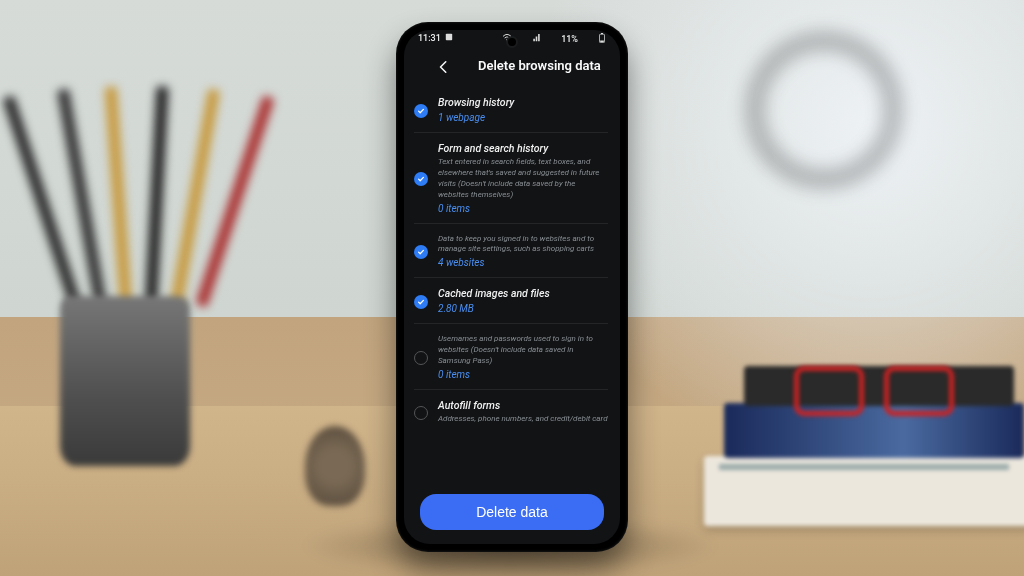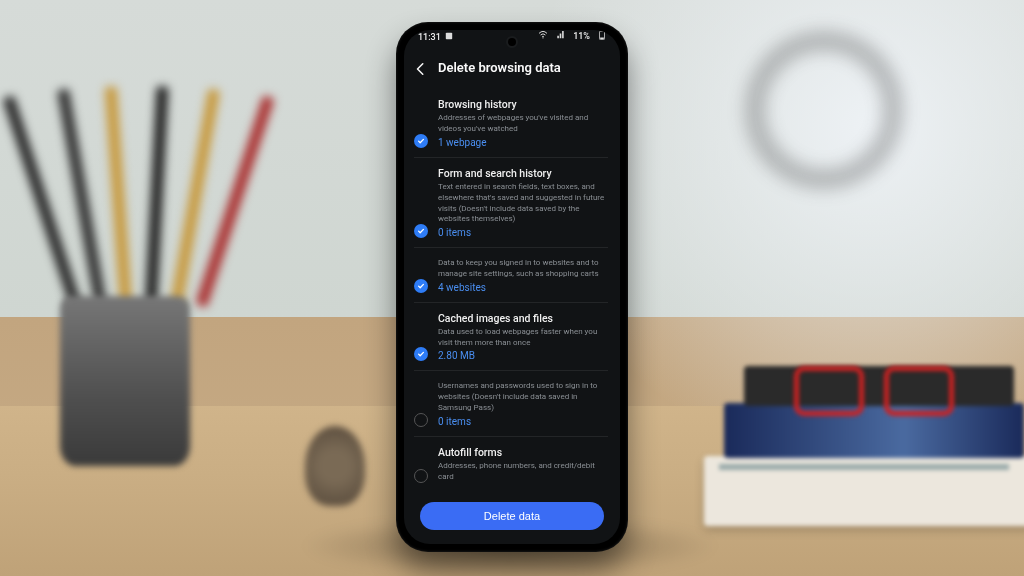--- a/index.html
+++ b/index.html
@@ -88,60 +88,62 @@
     display: flex; flex-direction: column;
     position: relative;
   }
   .camera-hole {
     position:absolute; top:8px; left:50%; transform:translateX(-50%);
     width:8px;height:8px;background:#000;border-radius:50%;box-shadow:0 0 0 2px #1a1c1e;
     z-index:5;
   }
 
   .status-bar {
-    height: 22px; display:flex; align-items:flex-end; justify-content:space-between;
-    padding: 12px 14px; font-size: 9px; font-weight:500; color:#eee;
+    height: 22px; display:flex; align-items:flex-start; justify-content:space-between;
+    padding: 3px 14px; font-size: 9px; font-weight:500; color:#eee;
   }
   .status-left{display:flex;align-items:center;gap:4px;}
-  .status-right{display:flex;align-items:center;gap:8px;}
+  .status-right{display:flex;align-items:center;gap:20px;}
   .sicon{display:inline-block;}
 
   .titlebar {
-    display:flex; align-items:center; gap:10px;
+    display:flex; align-items:center; gap:27px;
     padding: 6px 12px 14px 10px;
+    margin-left: 23px;
   }
   .back-chevron { width:14px;height:14px; }
   .title { font-size: 13px; font-weight:600; color:#fafafa; }
 
   .list { flex:1; overflow:hidden; padding: 0 12px 0 10px; }
   .item {
-    display:flex; align-items:flex-end; gap:10px;
+    display:flex; align-items:center; gap:10px;
     padding: 9px 0 9px 0;
     border-bottom: 1px solid rgba(255,255,255,0.08);
+    font-style: italic;
   }
   .item:last-child{border-bottom:none;}
   .check {
     width:14px;height:14px;border-radius:50%;
     margin-top:3px; flex:0 0 14px;
     display:flex;align-items:center;justify-content:center;
   }
   .check.on { background:#2e7cf6; }
   .check.off { border:1.5px solid #555; background:transparent; }
   .check svg{width:8px;height:8px;}
   .item-body{flex:1;min-width:0;}
   .item-title{font-size:10.5px;font-weight:500;color:#f0f0f0;line-height:1.35;}
   .item-desc{font-size:8px;color:#8a8f94;line-height:1.35;margin-top:1px;}
   .item-stat{font-size:10px;color:#4a8ef0;margin-top:2px;}
 
   .footer {
     padding: 10px 16px 14px 16px;
   }
   .delete-btn {
-    width:100%; height:28px; border:none; border-radius:16px;
-    background:#3a6cf4; color:#fff; font-size:11px; font-weight:500;
+    width:100%; height:36px; border:none; border-radius:16px;
+    background:#3a6cf4; color:#fff; font-size:14px; font-weight:500;
     display:flex;align-items:center;justify-content:center;
   }
 </style>
 </head>
 <body>
 
 <div class="bg"></div>
 <div class="blurcircle"></div>
 <div class="desk"></div>
 <div class="desk-shadow"></div>
@@ -209,21 +211,20 @@
 
     <div class="list" id="list-container">
         <div class="item">
           <div class="check on">
             <svg viewBox="0 0 10 10">
               <path d="M2 5.2 L4 7.2 L8 3" stroke="#fff" stroke-width="1.6" fill="none" stroke-linecap="round" stroke-linejoin="round"></path>
             </svg>
           </div>
           <div class="item-body">
             <div class="item-title">Browsing history</div>
-            <div class="item-desc">Addresses of webpages you've visited and videos you've watched</div>
             <div class="item-stat">1 webpage</div>
           </div>
         </div>
         <div class="item">
           <div class="check on">
             <svg viewBox="0 0 10 10">
               <path d="M2 5.2 L4 7.2 L8 3" stroke="#fff" stroke-width="1.6" fill="none" stroke-linecap="round" stroke-linejoin="round"></path>
             </svg>
           </div>
           <div class="item-body">
@@ -244,21 +245,20 @@
           </div>
         </div>
         <div class="item">
           <div class="check on">
             <svg viewBox="0 0 10 10">
               <path d="M2 5.2 L4 7.2 L8 3" stroke="#fff" stroke-width="1.6" fill="none" stroke-linecap="round" stroke-linejoin="round"></path>
             </svg>
           </div>
           <div class="item-body">
             <div class="item-title">Cached images and files</div>
-            <div class="item-desc">Data used to load webpages faster when you visit them more than once</div>
             <div class="item-stat">2.80 MB</div>
           </div>
         </div>
         <div class="item">
           <div class="check off"></div>
           <div class="item-body">
             <div class="item-desc">Usernames and passwords used to sign in to websites (Doesn't include data saved in Samsung Pass)</div>
             <div class="item-stat">0 items</div>
           </div>
         </div>

